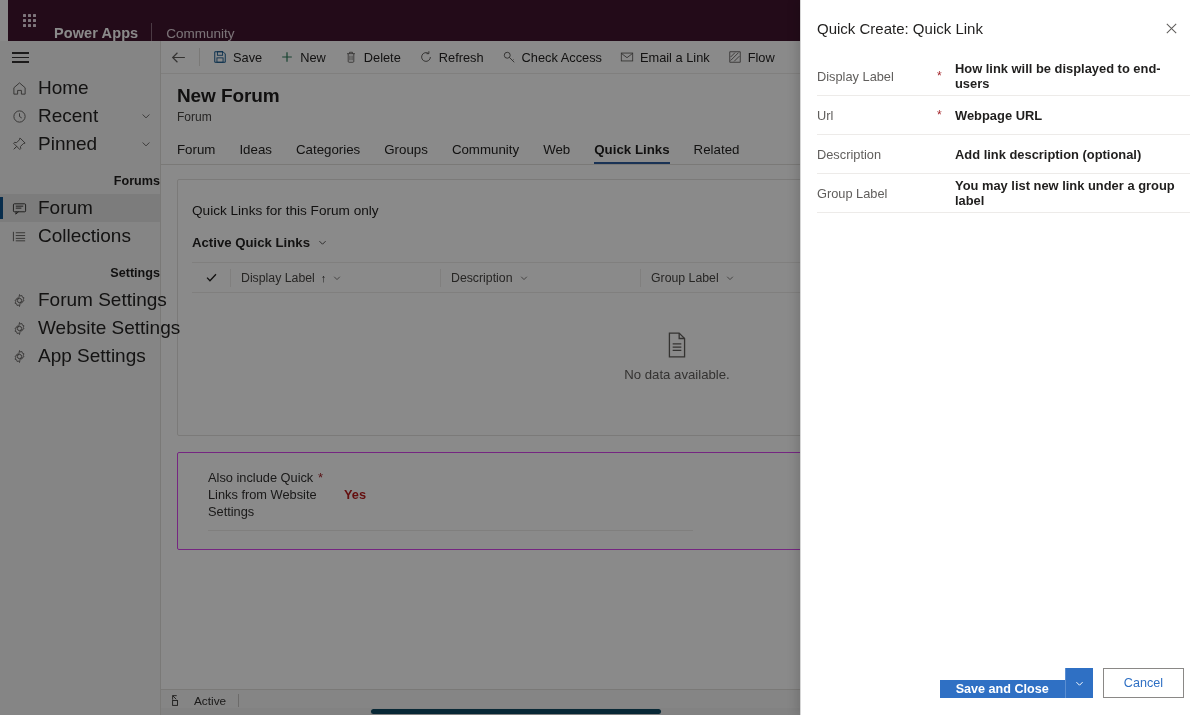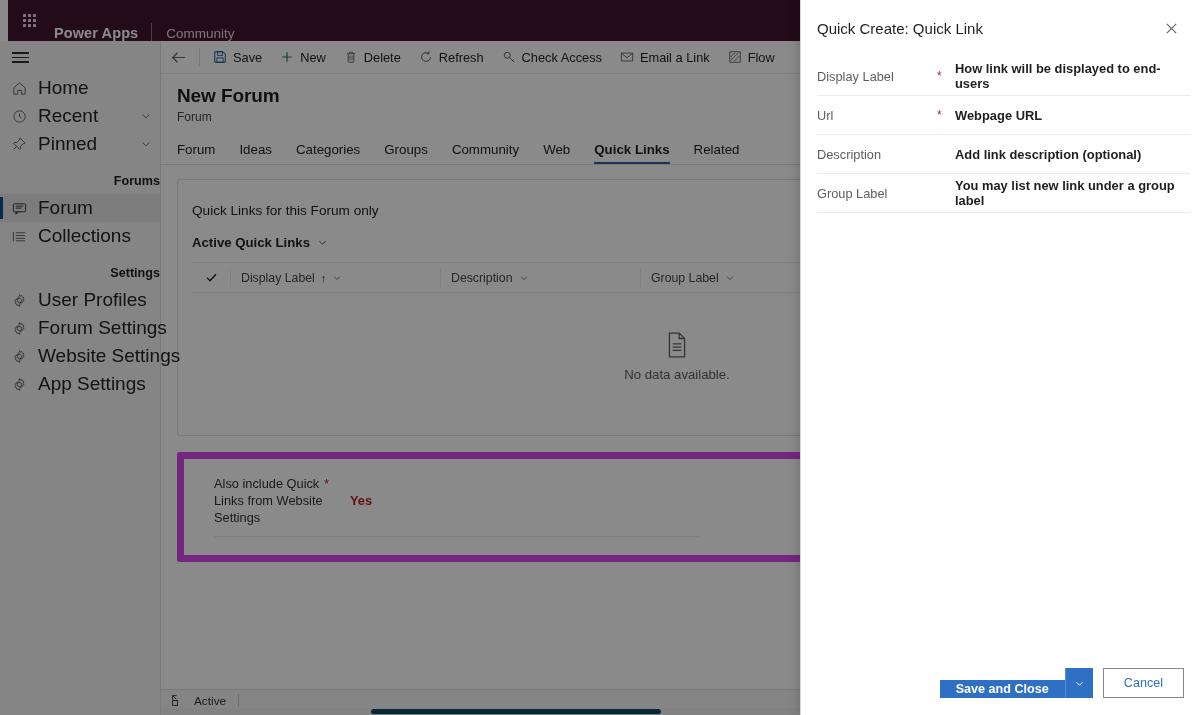--- a/index.html
+++ b/index.html
@@ -193,21 +193,21 @@
     display: flex; flex-direction: column;
     align-items: center; justify-content: center;
     gap: 9px;
   }
   .nodata-text { font-size: 13.2px; color: #605e5c; }
 
   .card2 {
     margin: 16px 0 0 16px;
     width: 1000px;
     background: #ffffff;
-    border: 7px solid #d946ef;
+    border: 1px solid #d946ef;
     border-radius: 2px;
     padding: 16px 14px 18px 14px;
   }
   .field-row {
     display: flex; align-items: center;
     border-bottom: 1px solid #edebe9;
     padding-bottom: 10px;
     width: 485px;
     margin-left: 16px;
   }
@@ -407,29 +407,20 @@
         <span class="ic">
           <svg width="15" height="15" viewBox="0 0 16 16">
               <path d="M1.5 3v10M4 4h10M4 7h10M4 10h10M4 12.6h10" stroke="#605e5c" stroke-width="1" fill="none"></path>
             </svg>
         </span>
         <span class="lbl">Collections</span>
       </div>
 
       <div class="nav-group">Settings</div>
 
-      <div class="nav-item">
-        <span class="ic">
-          <svg width="15" height="15" viewBox="0 0 16 16">
-              <circle cx="8" cy="8" r="2.3" fill="none" stroke="#605e5c" stroke-width="1"></circle>
-              <path d="M8 1.6l.8 1.6 1.8-.5.5 1.8 1.7.6-.8 1.6.8 1.6-1.7.6-.5 1.8-1.8-.5L8 14.4l-.8-1.6-1.8.5-.5-1.8-1.7-.6.8-1.6-.8-1.6 1.7-.6.5-1.8 1.8.5z" fill="none" stroke="#605e5c" stroke-width=".9"></path>
-            </svg>
-        </span>
-        <span class="lbl">User Profiles</span>
-      </div>
 
       <div class="nav-item">
         <span class="ic">
           <svg width="15" height="15" viewBox="0 0 16 16">
               <circle cx="8" cy="8" r="2.3" fill="none" stroke="#605e5c" stroke-width="1"></circle>
               <path d="M8 1.6l.8 1.6 1.8-.5.5 1.8 1.7.6-.8 1.6.8 1.6-1.7.6-.5 1.8-1.8-.5L8 14.4l-.8-1.6-1.8.5-.5-1.8-1.7-.6.8-1.6-.8-1.6 1.7-.6.5-1.8 1.8.5z" fill="none" stroke="#605e5c" stroke-width=".9"></path>
             </svg>
         </span>
         <span class="lbl">Forum Settings</span>
       </div>

